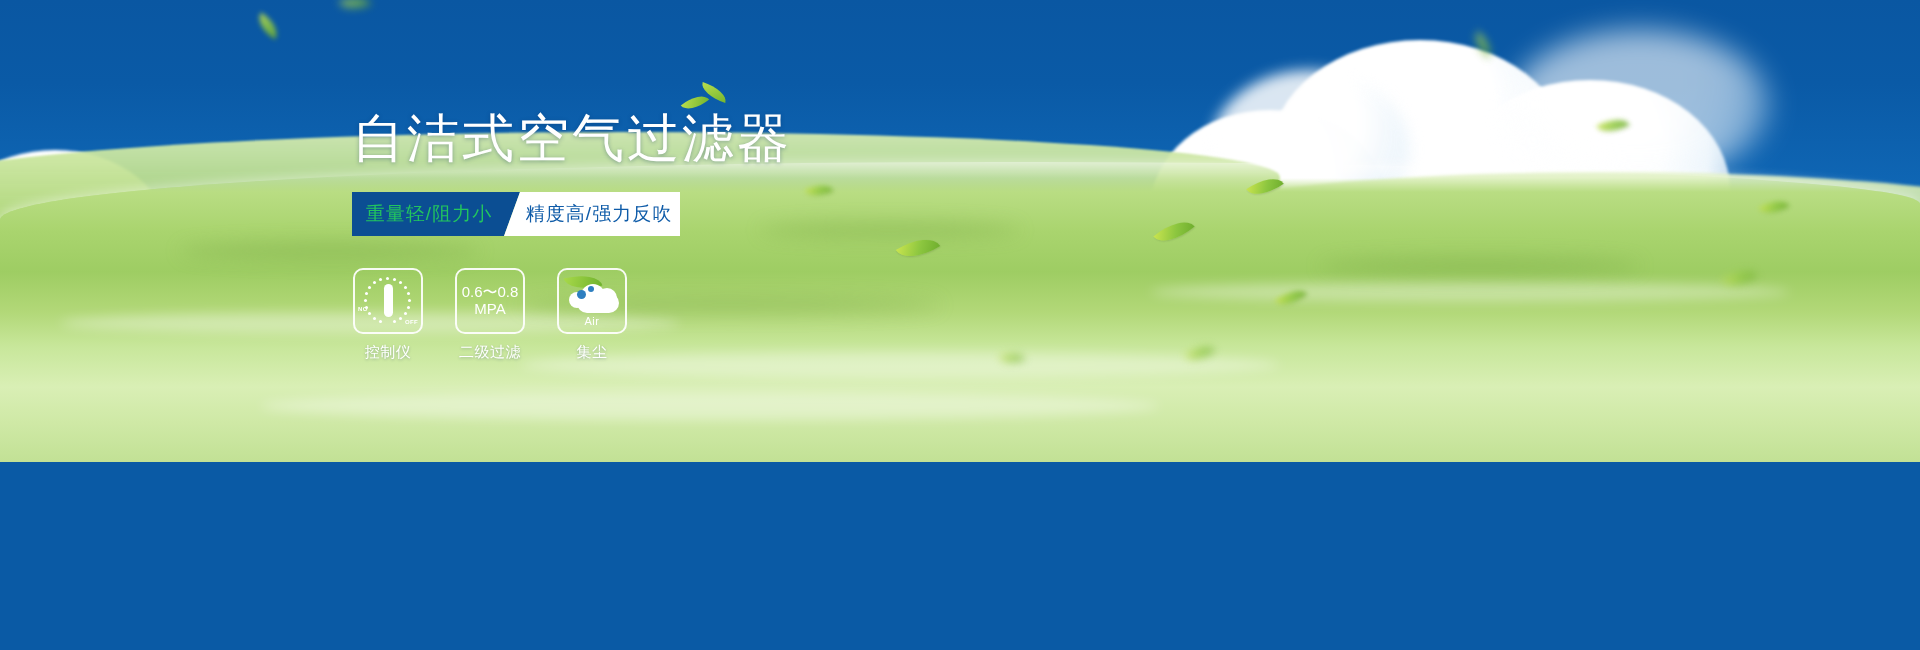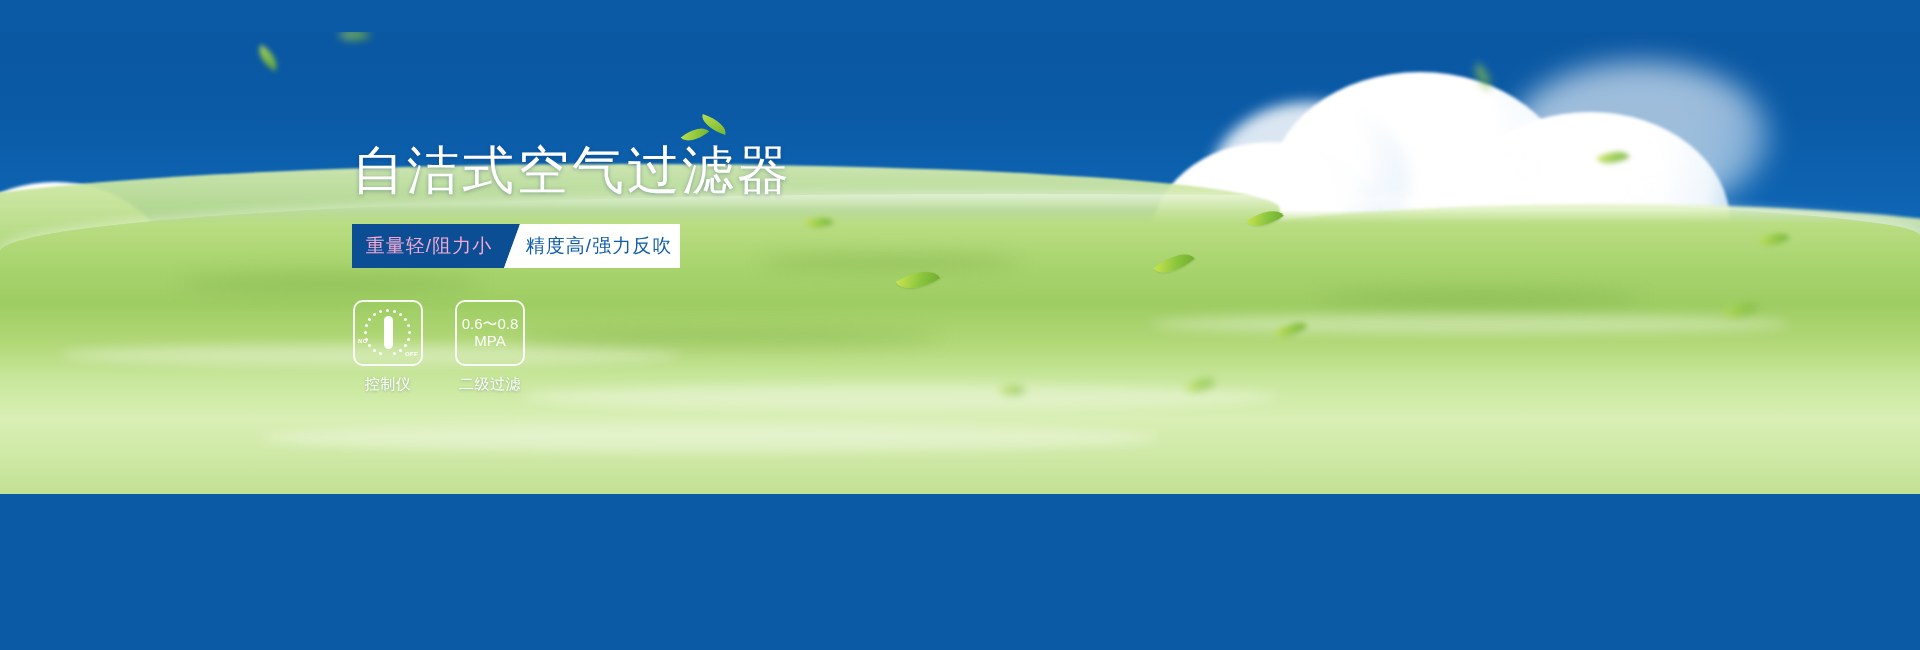--- a/index.html
+++ b/index.html
@@ -6,21 +6,20 @@
   html,body{margin:0;padding:0;}
   body{
     width:1920px;height:650px;overflow:hidden;
     font-family:"Liberation Sans","DejaVu Sans",sans-serif;
     background:#0a5aa5;
   }
   #banner{
     position:relative;width:1920px;height:462px;overflow:hidden;
     background:
       linear-gradient(to bottom,#0a57a2 0%,#0a5aa6 18%,#0f66b4 40%,#1f7cc6 58%,#3f97d8 70%,#7dbde8 78%,#b9dcf0 84%,#d8ecf5 88%);
-    margin-top: 32px;
   }
 
   
   .haze{position:absolute;left:0;width:1920px;pointer-events:none;}
   .haze1{top:330px;height:120px;background:radial-gradient(ellipse 1100px 110px at 50% 100%,rgba(255,255,255,.55),rgba(255,255,255,0) 70%);}
 
   
   .cloud{position:absolute;pointer-events:none;}
   .puff{
     position:absolute;border-radius:50%;
@@ -96,21 +95,21 @@
     border-radius:0 100% 0 100%;
   }
 
   
   #badges{position:absolute;left:352px;top:192px;height:44px;display:flex;}
   .badge{
     height:44px;display:flex;align-items:center;justify-content:center;
     font-size:19px;letter-spacing:1px;box-sizing:border-box;
   }
   #badge-a{
-    width:168px;background:#0b4e93;color:#f9a8d4;
+    width:168px;background:#0b4e93;color:#22c55e;
     clip-path:polygon(0 0,168px 0,152px 44px,0 44px);
     padding-right:14px;
   }
   #badge-b{
     width:176px;background:#ffffff;color:#0e5ba8;margin-left:-16px;
     clip-path:polygon(16px 0,176px 0,176px 44px,0 44px);
     padding-left:14px;
   }
 
   
@@ -312,16 +311,31 @@
           <div class="icon-text">
             <span class="big">0.6〜0.8</span>
             <span class="big">MPA</span>
           </div>
         </div>
         <div class="icon-label">二级过滤</div>
       </div>
 
 
 
+      <div class="icon-item">
+        <div class="icon-box">
+          <div class="airicon">
+            <div class="gleaf"></div>
+            <div class="cbody"></div>
+            <div class="c1"></div>
+            <div class="c2"></div>
+            <div class="c3"></div>
+            <div class="notch"></div>
+            <div class="notch2"></div>
+            <div class="airtext">Air</div>
+          </div>
+        </div>
+        <div class="icon-label">集尘</div>
+      </div>
 
     </div>
   </div>
 </div>
 
 </body></html>

